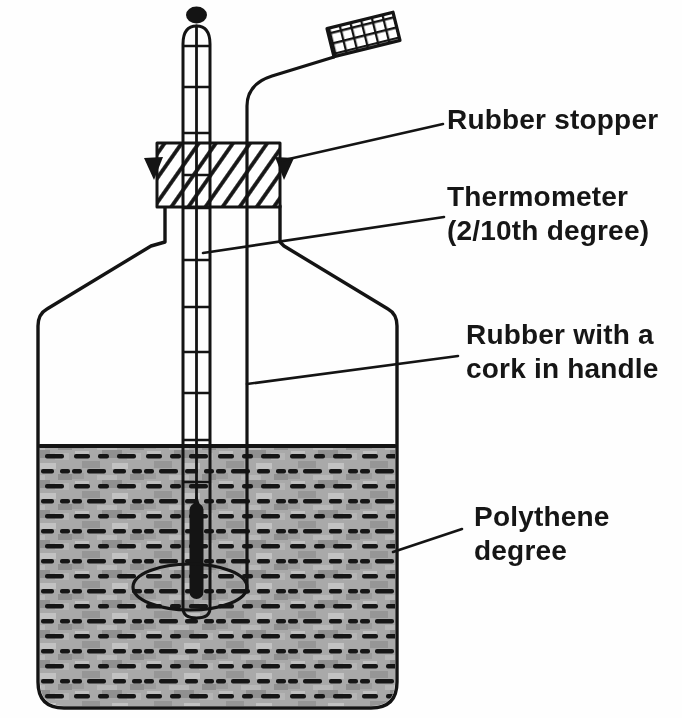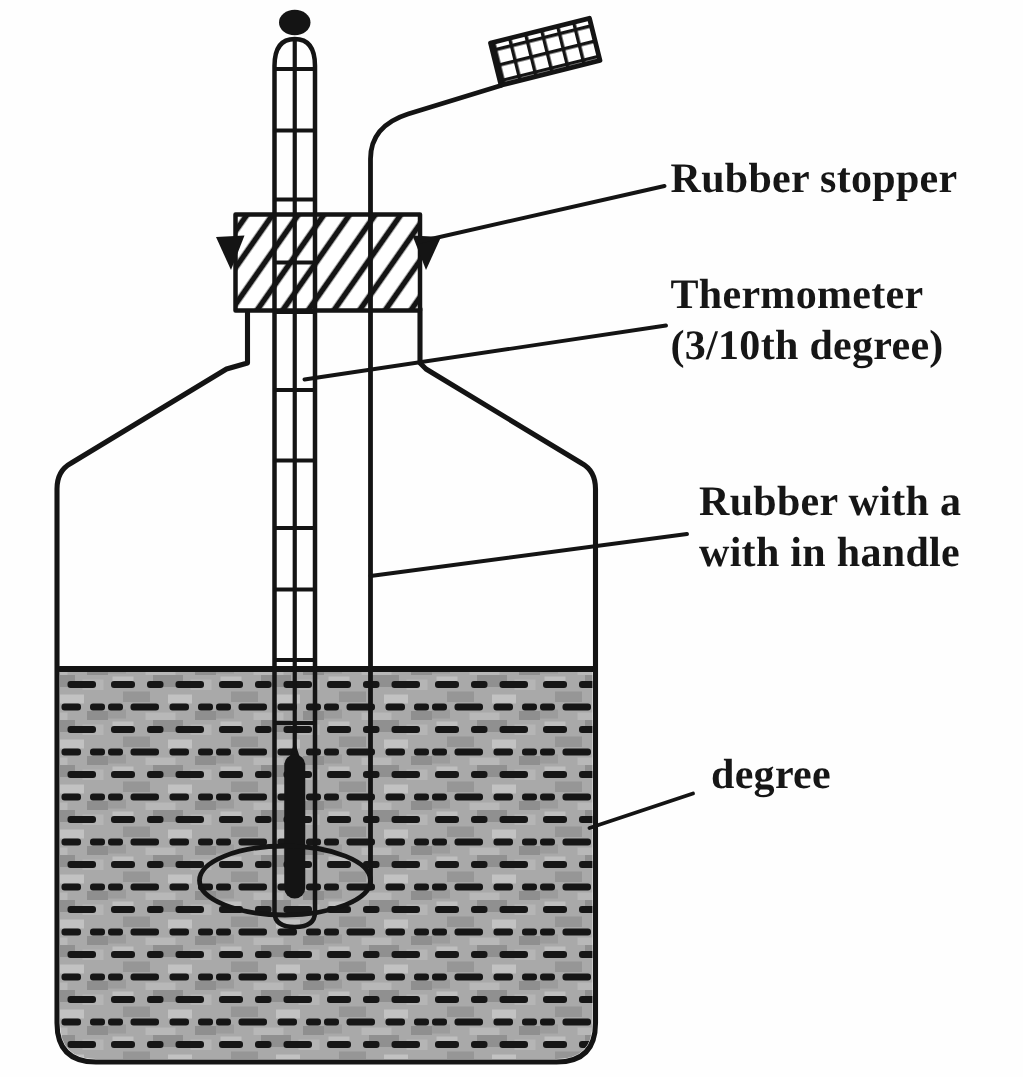--- a/index.html
+++ b/index.html
@@ -6,21 +6,20 @@
   body {
     width: 682px; height: 718px;
     font-family: "Liberation Sans", sans-serif;
     background: #ffffff;
   }
   .stage {
     position: relative;
     width: 682px; height: 718px;
     background: var(--background, #fff);
     overflow: hidden;
-    font-family: Liberation Serif, serif;
   }
   .stage svg { position: absolute; left: 0; top: 0; }
   .ln   { stroke: var(--line, #141414); fill: none; stroke-linecap: round; stroke-linejoin: round; }
   .blk  { fill: var(--line, #141414); stroke: none; }
   .whitefill { fill: #ffffff; stroke: none; }
   .label {
     position: absolute;
     font-size: 28px;
     line-height: 34px;
     font-weight: 700;
@@ -120,25 +119,26 @@
       <line x1="393" y1="552" x2="462" y2="529"></line>
     </g>
   </svg>
 
   <div class="label" style="left:447px; top:103px">
     <div>Rubber stopper</div>
   </div>
 
   <div class="label" style="left:447px; top:180px">
     <div>Thermometer</div>
-    <div>(3/10th degree)</div>
+    <div>(2/10th degree)</div>
   </div>
 
   <div class="label" style="left:466px; top:318px">
     <div>Rubber with a</div>
-    <div>with in handle</div>
+    <div>cork in handle</div>
   </div>
 
   <div class="label" style="left:474px; top:500px">
+    <div>Polythene</div>
     <div>degree</div>
   </div>
 
 </div>
 
 </body></html>

